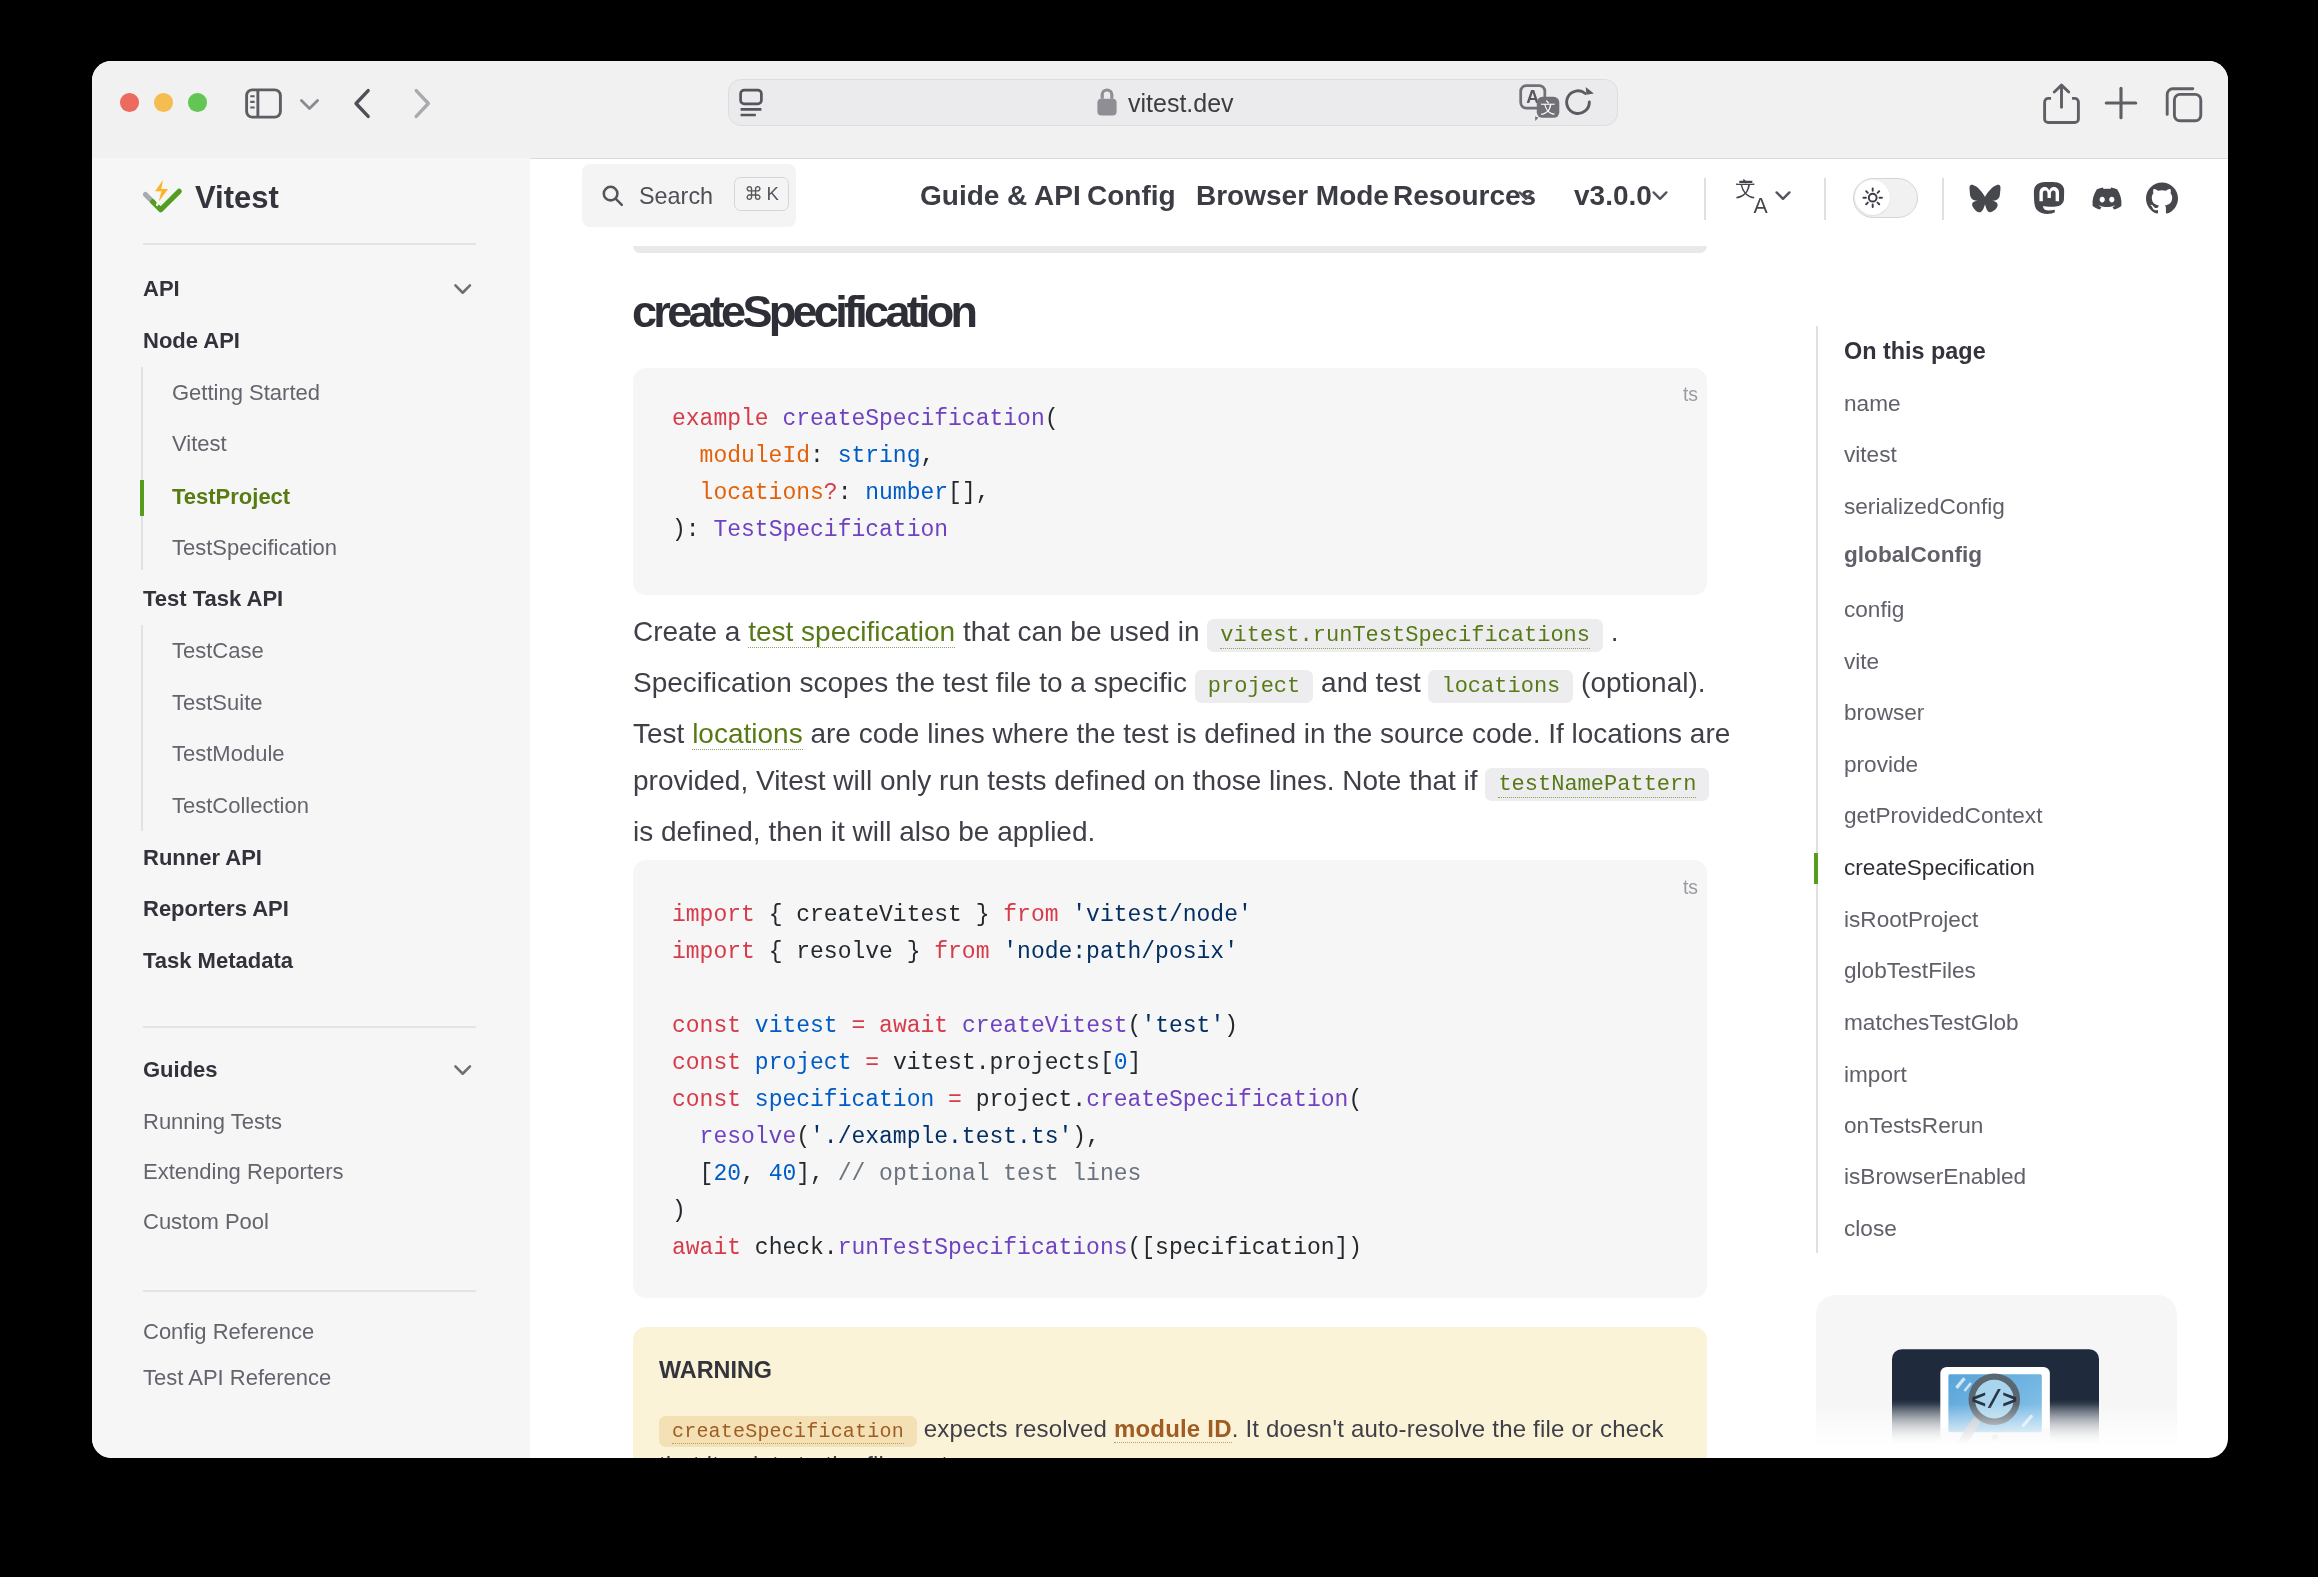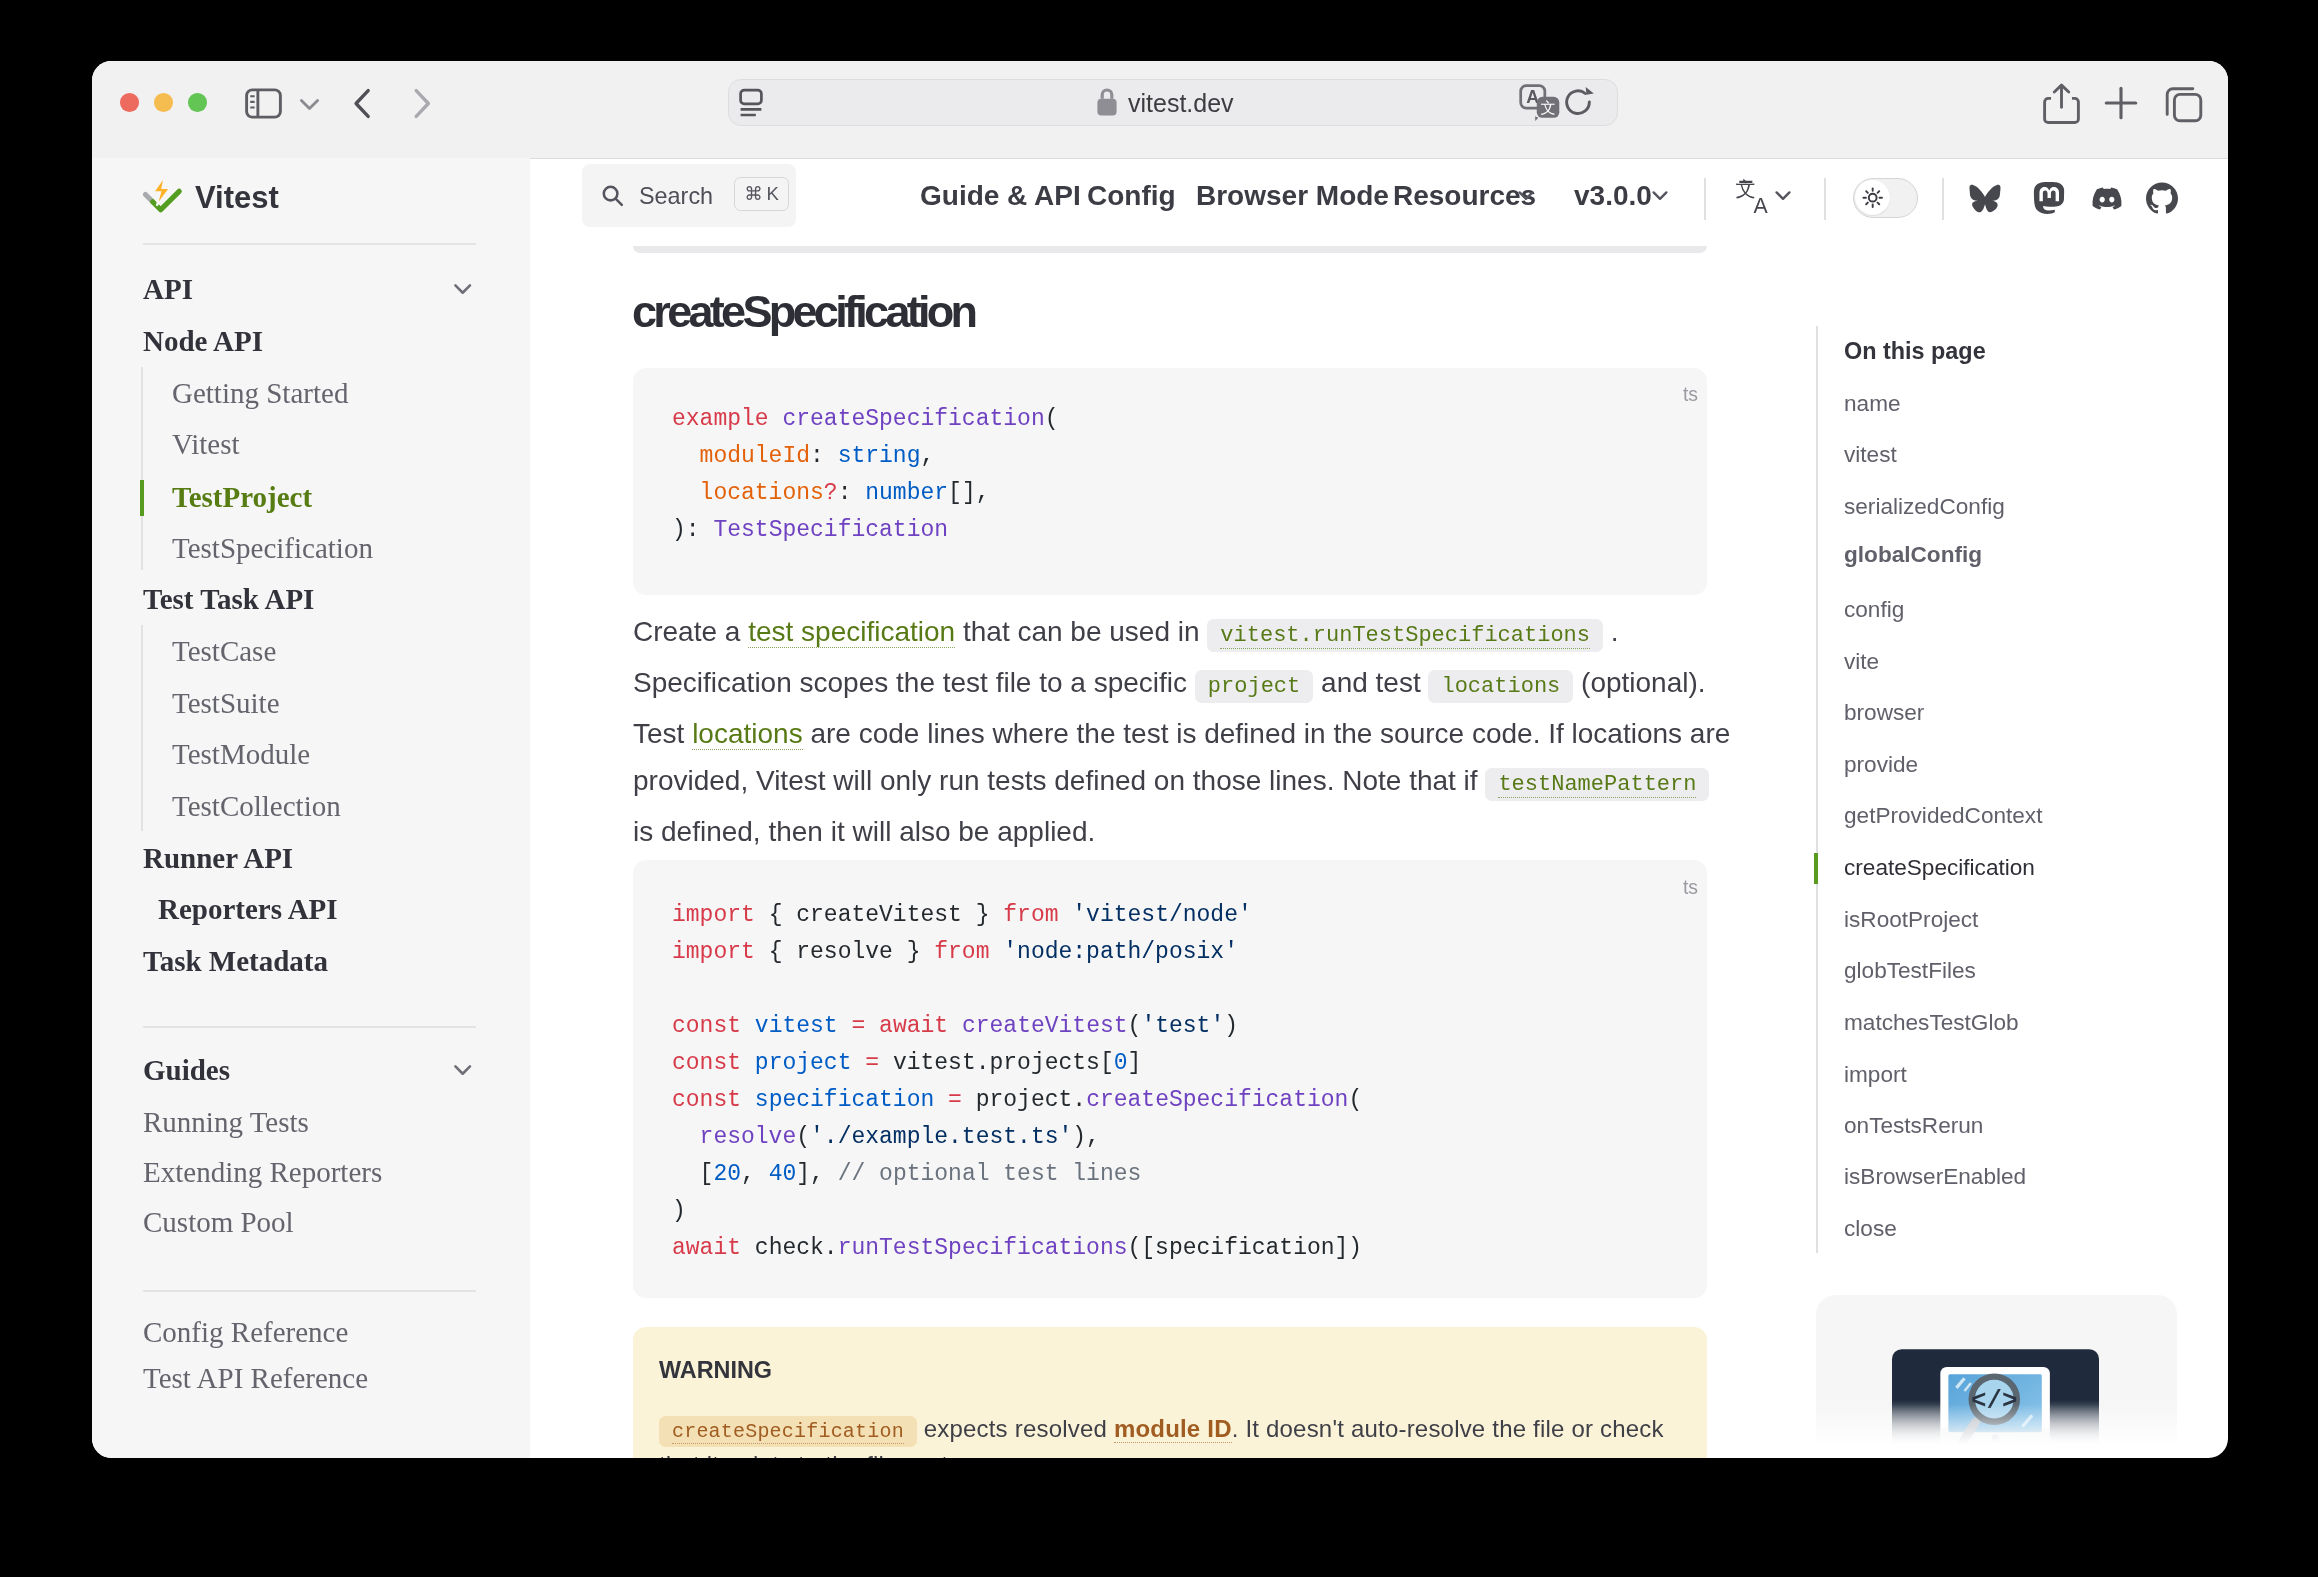--- a/index.html
+++ b/index.html
@@ -2,21 +2,21 @@
 <html style="font-size:13px"><head><meta charset="utf-8">
 <style>
 html,body{margin:0;padding:0;background:#000;}
 body{width:2319px;height:1578px;position:relative;overflow:hidden;font-family:"Liberation Sans",sans-serif;}
 .abs{position:absolute;}
 .win{position:absolute;left:92px;top:61px;width:2136px;height:1397px;background:#fff;border-radius:19.4px;overflow:hidden;}
 .toolbar{position:absolute;left:0;top:0;width:2136px;height:97px;background:#f2f1f2;border-bottom:1.6px solid #dcdbdc;}
 .tl{position:absolute;width:18.6px;height:18.6px;border-radius:50%;top:32px;}
 .urlbar{position:absolute;left:636px;top:18px;width:890px;height:47px;background:#ebeaec;border:1.6px solid #dddcde;border-radius:13px;box-sizing:border-box;}
 .sidebar{position:absolute;left:0;top:97px;width:438px;height:1301px;background:#f6f6f7;}
-.sbitem{position:absolute;font-size:29px;color:#64646d;white-space:nowrap;line-height:32px;font-family:Liberation Serif, serif;}
+.sbitem{position:absolute;font-size:22px;color:#64646d;white-space:nowrap;line-height:32px;}
 .sbbold{font-weight:bold;color:#32323b;}
 .navtxt{position:absolute;font-size:28px;font-weight:bold;color:#3b3c44;white-space:nowrap;line-height:32px;}
 .vdiv{position:absolute;width:1.6px;background:#e0e0e2;}
 .tocitem{position:absolute;left:1752px;font-size:22.6px;color:#60606a;white-space:nowrap;line-height:29px;}
 .codeblock{position:absolute;left:541px;width:1074px;background:#f6f6f7;border-radius:13px;}
 .codeline{white-space:pre;font-family:"Liberation Mono",monospace;font-size:23px;line-height:37px;}
 .k{color:#d73a49}.f{color:#6f42c1}.v{color:#005cc5}.o{color:#e36209}.s{color:#032f62}.c{color:#6a737d}.p{color:#24292e}
 .para{position:absolute;left:541px;font-size:28px;color:#3f3f48;line-height:47px;white-space:nowrap;}
 .pill{background:#ededf0;border-radius:6.5px;font-family:"Liberation Mono",monospace;font-size:22px;color:#587a16;padding:4px 13px;}
 .glink{color:#587a16;border-bottom:1.6px dotted #8aa65a;}
@@ -97,21 +97,21 @@
 <div class="abs" style="left:48px;top:419px;width:4px;height:36px;background:#579c1e;"></div>
 <div class="sbitem" style="left:80px;top:420px;"><span style="color:#567c12;font-weight:bold;">TestProject</span></div>
 <div class="sbitem" style="left:80px;top:471px;">TestSpecification</div>
 <div class="sbitem sbbold" style="left:51px;top:522px;">Test Task API</div>
 <div class="abs" style="left:49px;top:564px;width:1.6px;height:206px;background:#e2e2e4;"></div>
 <div class="sbitem" style="left:80px;top:574px;">TestCase</div>
 <div class="sbitem" style="left:80px;top:626px;">TestSuite</div>
 <div class="sbitem" style="left:80px;top:677px;">TestModule</div>
 <div class="sbitem" style="left:80px;top:729px;">TestCollection</div>
 <div class="sbitem sbbold" style="left:51px;top:781px;">Runner API</div>
-<div class="sbitem sbbold" style="left:51px;top:832px;margin-left:15px;">Reporters API</div>
+<div class="sbitem sbbold" style="left:51px;top:832px;">Reporters API</div>
 <div class="sbitem sbbold" style="left:51px;top:884px;">Task Metadata</div>
 <div class="abs" style="left:51px;top:965px;width:333px;height:1.6px;background:#e4e4e6;"></div>
 <div class="sbitem sbbold" style="left:51px;top:993px;">Guides</div>
 <svg class="abs" style="left:361px;top:1003px" width="19.4" height="13" viewBox="0 0 24 16">
 <polyline points="3,3 12,12 21,3" fill="none" stroke="#6e6e76" stroke-width="3.2" stroke-linecap="round" stroke-linejoin="round"></polyline>
     </svg>
 <div class="sbitem" style="left:51px;top:1045px;">Running Tests</div>
 <div class="sbitem" style="left:51px;top:1095px;">Extending Reporters</div>
 <div class="sbitem" style="left:51px;top:1145px;">Custom Pool</div>
 <div class="abs" style="left:51px;top:1229px;width:333px;height:1.6px;background:#e4e4e6;"></div>

